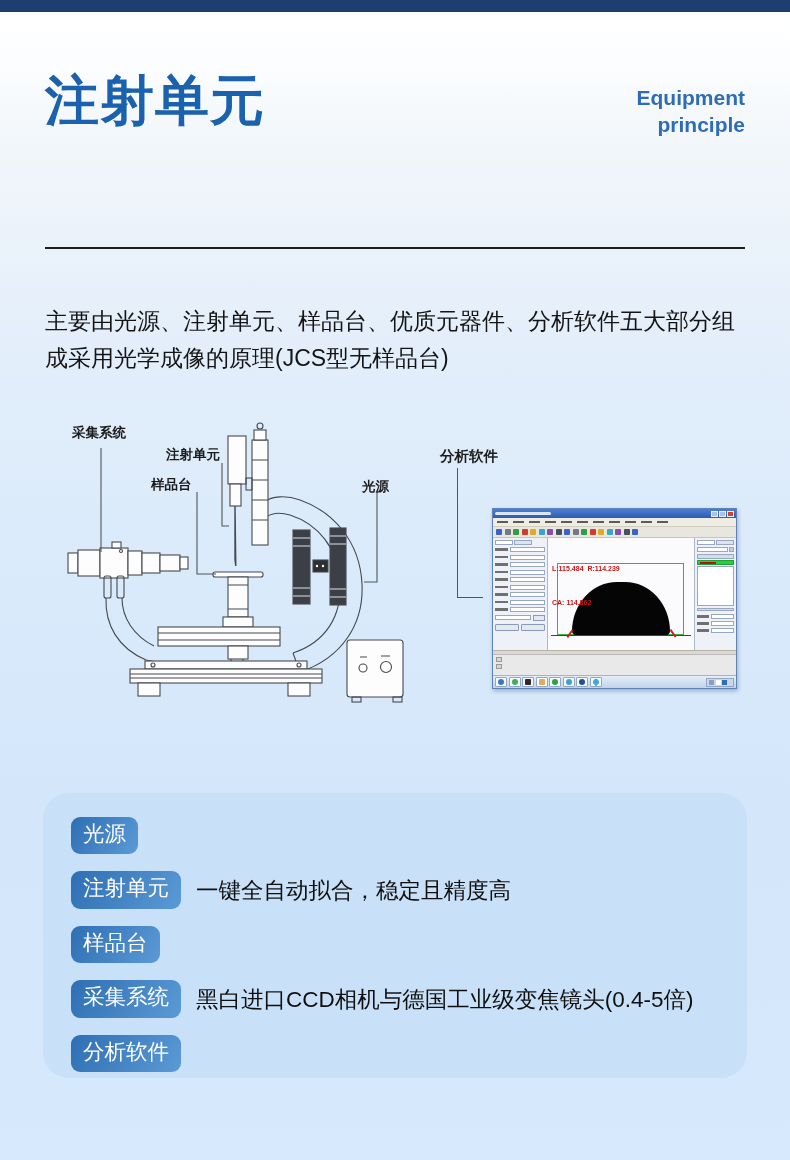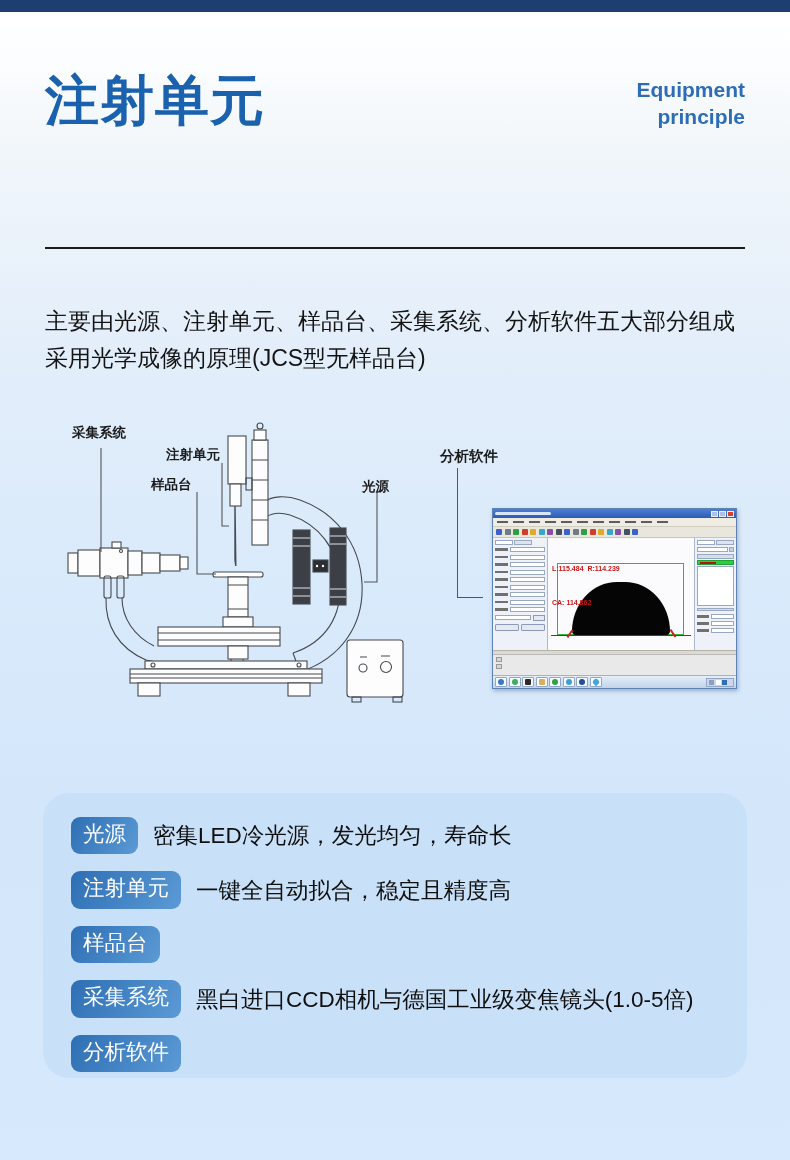--- a/index.html
+++ b/index.html
@@ -4,21 +4,21 @@
 <style>
   html,body{margin:0;padding:0;}
   body{
     width:790px;height:1160px;position:relative;overflow:hidden;
     font-family:"Liberation Sans","DejaVu Sans",sans-serif;
     background:linear-gradient(180deg,#ffffff 0%,#fdfeff 4%,#f1f6fa 13%,#e3eefa 30%,#d9eafb 50%,#d3e6fa 72%,#d7e9fc 100%);
   }
   .top-bar{position:absolute;left:0;top:0;width:790px;height:12px;background:#1d3e6e;}
   
   .title{position:absolute;left:45px;top:68px;font-size:54px;font-weight:800;color:#1a61ae;line-height:1.22;letter-spacing:1px;}
-  .subtitle{position:absolute;right:45px;top:76px;text-align:right;font-size:21px;font-weight:600;color:#2e6cb6;line-height:1.3;margin-left:20px;}
+  .subtitle{position:absolute;right:45px;top:84px;text-align:right;font-size:21px;font-weight:600;color:#2e6cb6;line-height:1.3;margin-left:20px;}
   .divider{position:absolute;left:45px;top:247px;width:700px;height:2px;background:#1c1c1c;}
   .intro{position:absolute;left:45px;top:280px;width:704px;font-size:23px;color:#141414;line-height:1.62;}
   
   .dlabel{position:absolute;font-size:13.5px;font-weight:700;color:#1b1b1b;white-space:nowrap;}
   .conn{position:absolute;background:#555;}
   
   .sw{position:absolute;left:492px;top:508px;width:245px;height:181px;background:#cfdded;border:1px solid #5f82b6;box-shadow:1px 2px 4px rgba(40,70,110,.35);box-sizing:border-box;}
   .sw *{box-sizing:border-box;}
   .sw-title{height:9px;background:linear-gradient(#4b7fd6,#2c5cb0);display:flex;align-items:center;padding:0 2px;}
   .sw-title .t{width:56px;height:3px;background:#d9e4f5;border-radius:2px;}
@@ -89,21 +89,21 @@
 
 <div class="title">
   <div>注射单元</div>
 </div>
 <div class="subtitle">
   <div>Equipment</div>
   <div>principle</div>
 </div>
 <div class="divider"></div>
 
-<p class="intro">主要由光源、注射单元、样品台、采集系统、分析软件五大部分组成采用光学成像的原理(JCS型无样品台)</p>
+<p class="intro">主要由光源、注射单元、样品台、优质元器件、分析软件五大部分组成采用光学成像的原理(JCS型无样品台)</p>
 
 <svg width="360" height="290" viewBox="0 0 360 290" style="position:absolute;left:50px;top:420px;" fill="none" stroke="#46494e" stroke-width="1.1">
 
   <path d="M250,252 C292,238 314,204 312,164 C310,122 284,92 250,80 C236,75 222,76 214,82"></path>
   <path d="M243,233 C276,222 292,196 290,162 C288,128 268,104 240,95 C230,92 222,93 216,97"></path>
   <path d="M250,252 L243,233 M214,82 L216,97"></path>
 
   <rect x="243" y="110" width="17" height="74" fill="#3c3f45"></rect>
   <rect x="280" y="108" width="16" height="77" fill="#3c3f45"></rect>
   <g stroke="#d9e4f2" stroke-width="1">
@@ -346,29 +346,28 @@
         <i></i>
         <i></i>
         <i></i>
       </span>
   </div>
 </div>
 
 <div class="card">
   <div class="feat">
     <span class="tag">光源</span>
-    <span class="desc">密集LED冷光源，发光均匀，寿命长</span>
   </div>
   <div class="feat">
     <span class="tag">注射单元</span>
     <span class="desc">一键全自动拟合，稳定且精度高</span>
   </div>
   <div class="feat">
     <span class="tag">样品台</span>
   </div>
   <div class="feat">
     <span class="tag">采集系统</span>
-    <span class="desc">黑白进口CCD相机与德国工业级变焦镜头(1.0-5倍)</span>
+    <span class="desc">黑白进口CCD相机与德国工业级变焦镜头(0.4-5倍)</span>
   </div>
   <div class="feat">
     <span class="tag">分析软件</span>
   </div>
 </div>
 
 </body></html>

